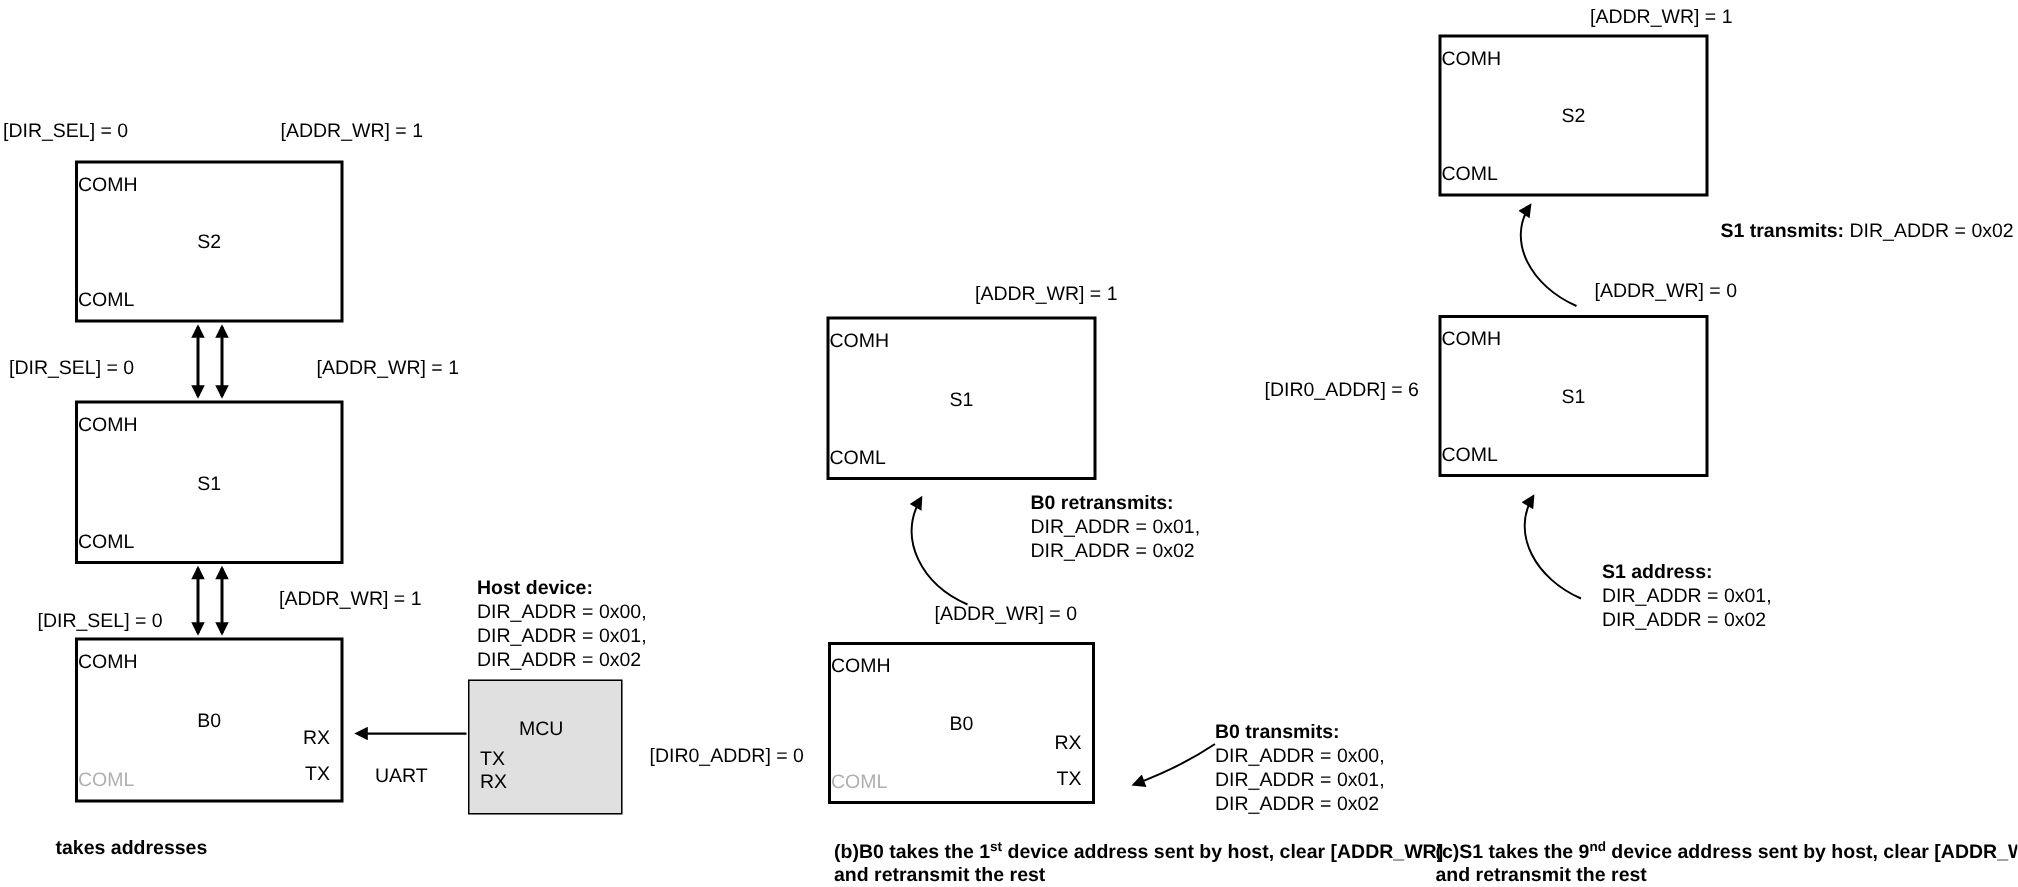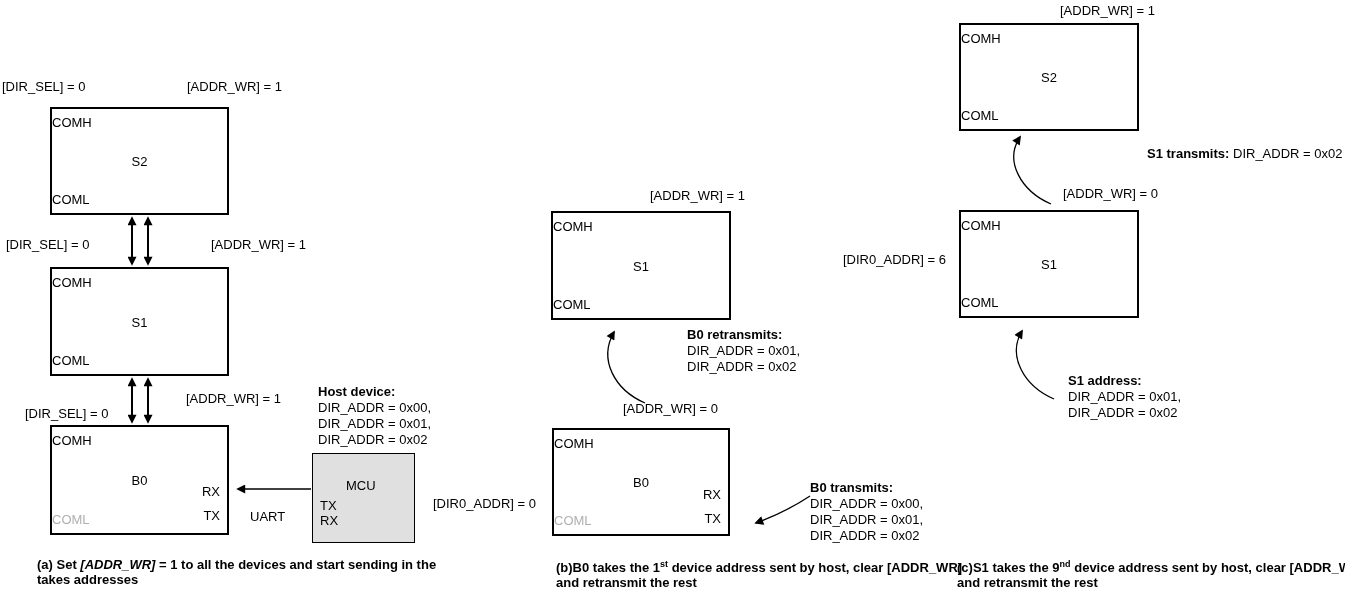--- a/index.html
+++ b/index.html
@@ -96,21 +96,20 @@
 
     <div class="mcu">
       <span class="mcu-tx">TX</span>
       <span class="mcu-rx">RX</span>
       <span class="mcu-name">MCU</span>
     </div>
 
     <span class="plain" style="left:250px;top:509px">UART</span>
 
     <div class="cap" style="left:37px;top:557px">
-      <div><span>(a) Set </span><span class="it">[ADDR_WR]</span><span> = 1 to all the devices and start sending in the</span></div>
       <div>takes addresses</div>
     </div>
   </section>
 
   <section>
     <span class="sig" style="left:650px;top:188px">[ADDR_WR] = 1</span>
 
     <div class="devbox" style="left:551px;top:211px;width:180px;height:109px">
       <span class="port-comh">COMH</span>
       <span class="dev-name">S1</span>

